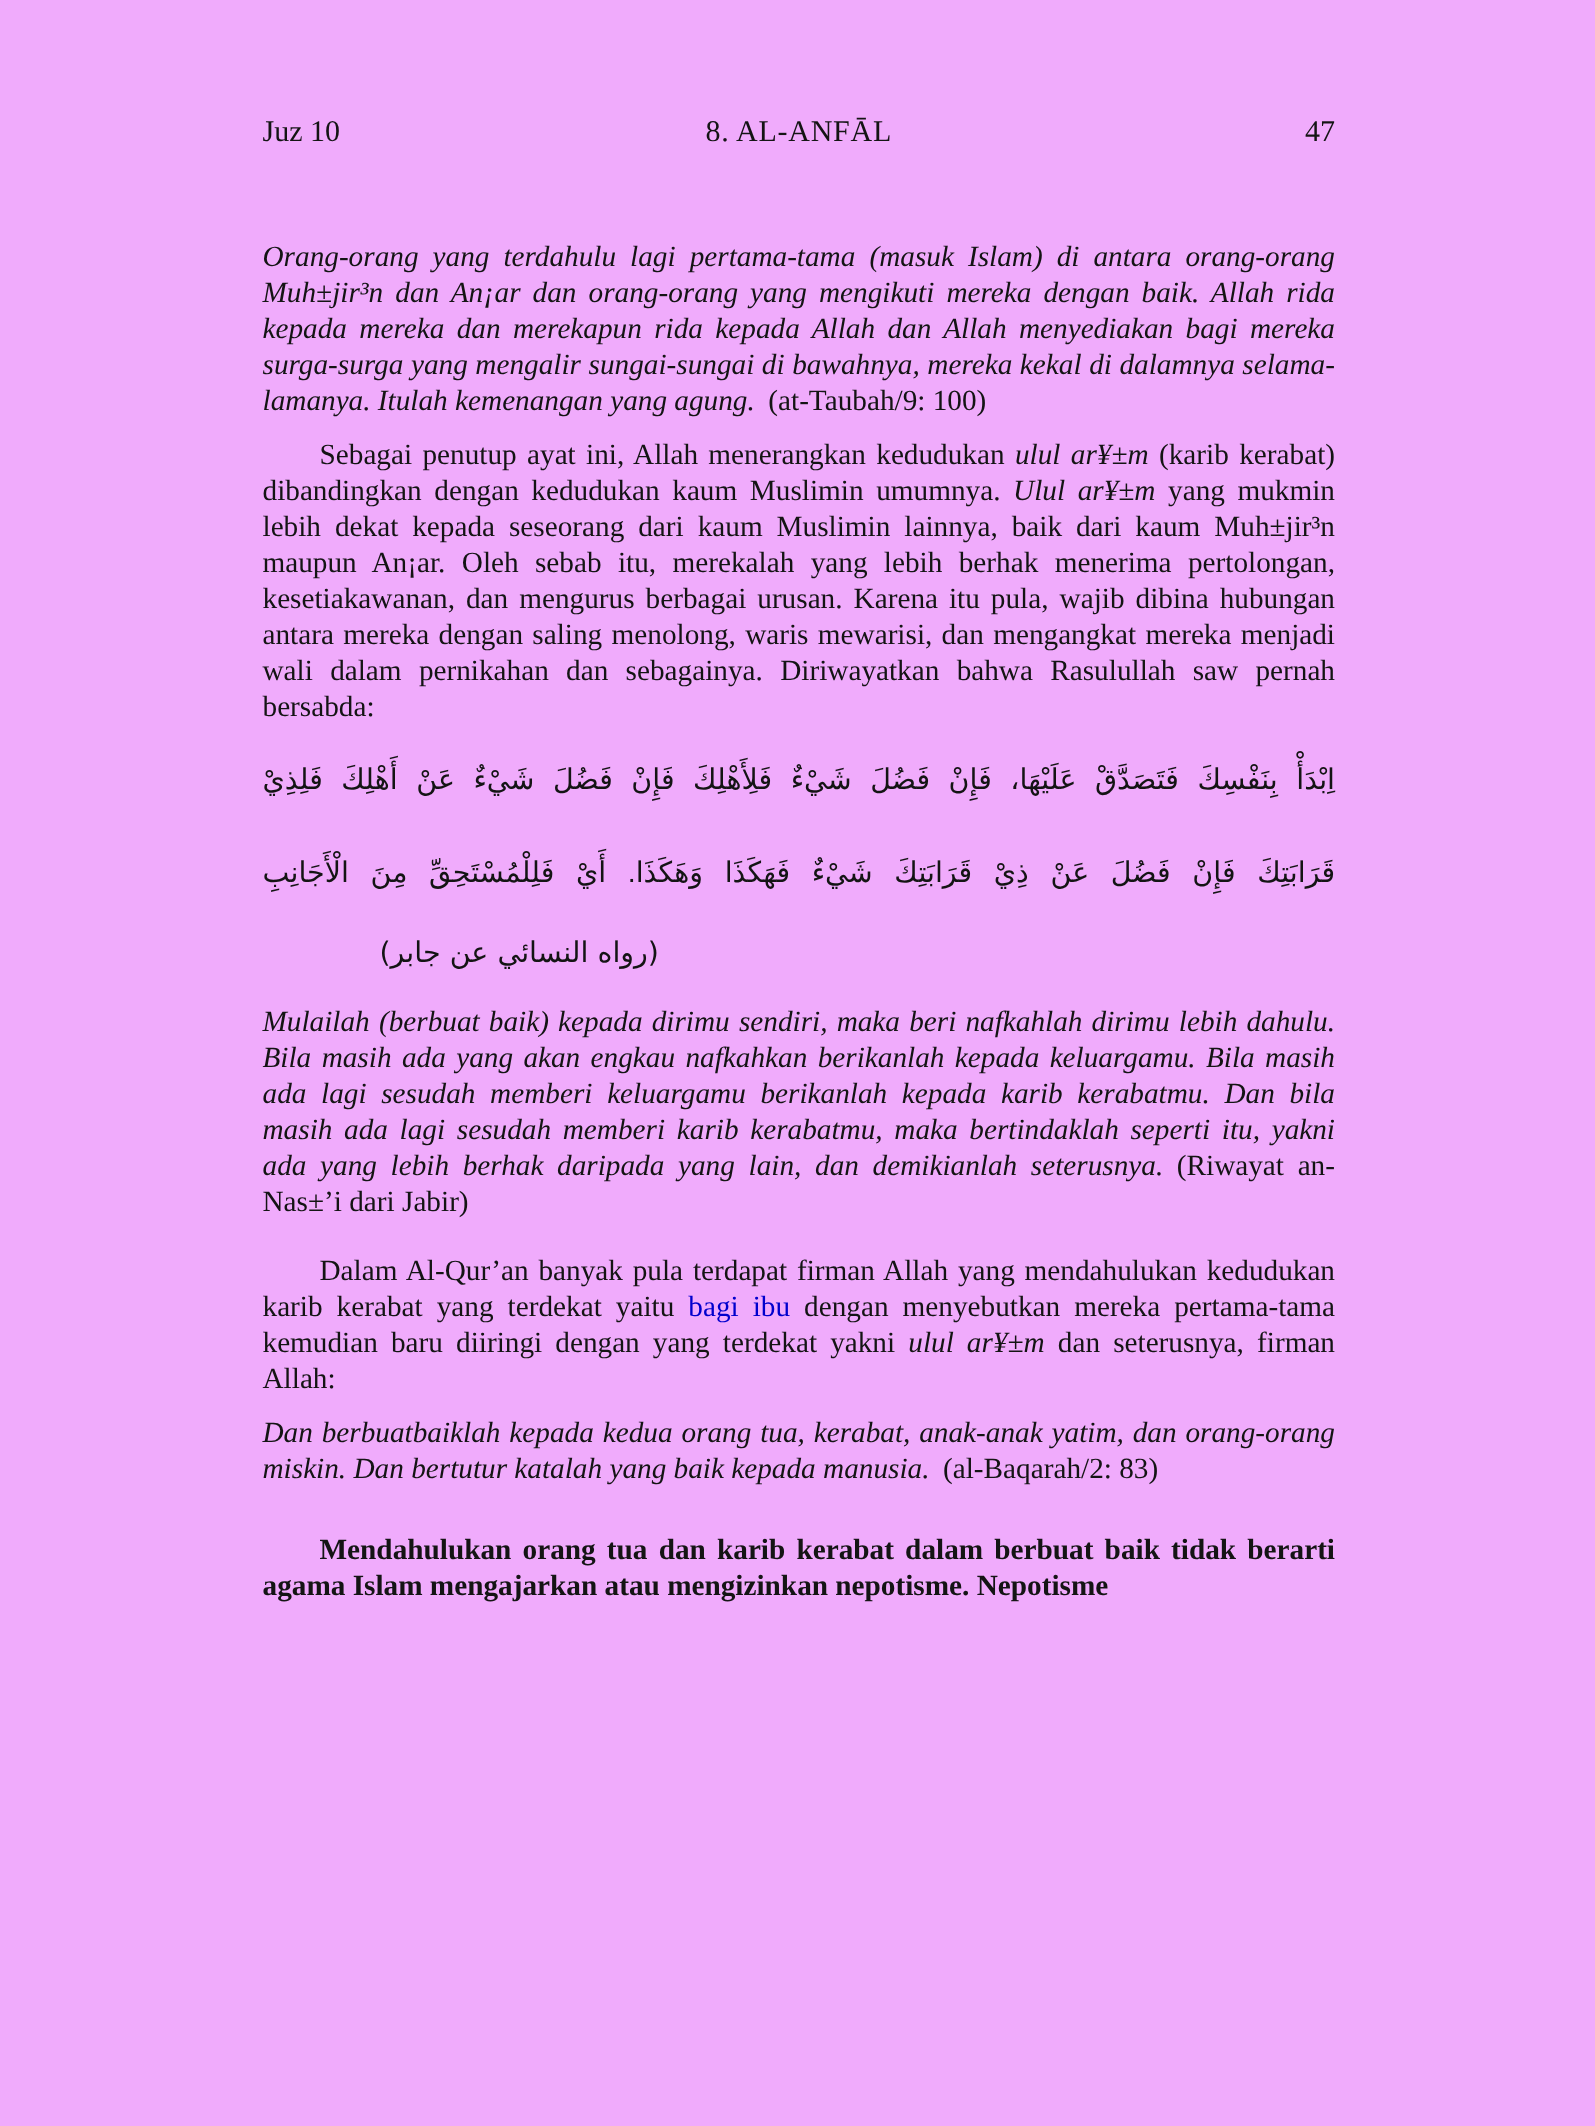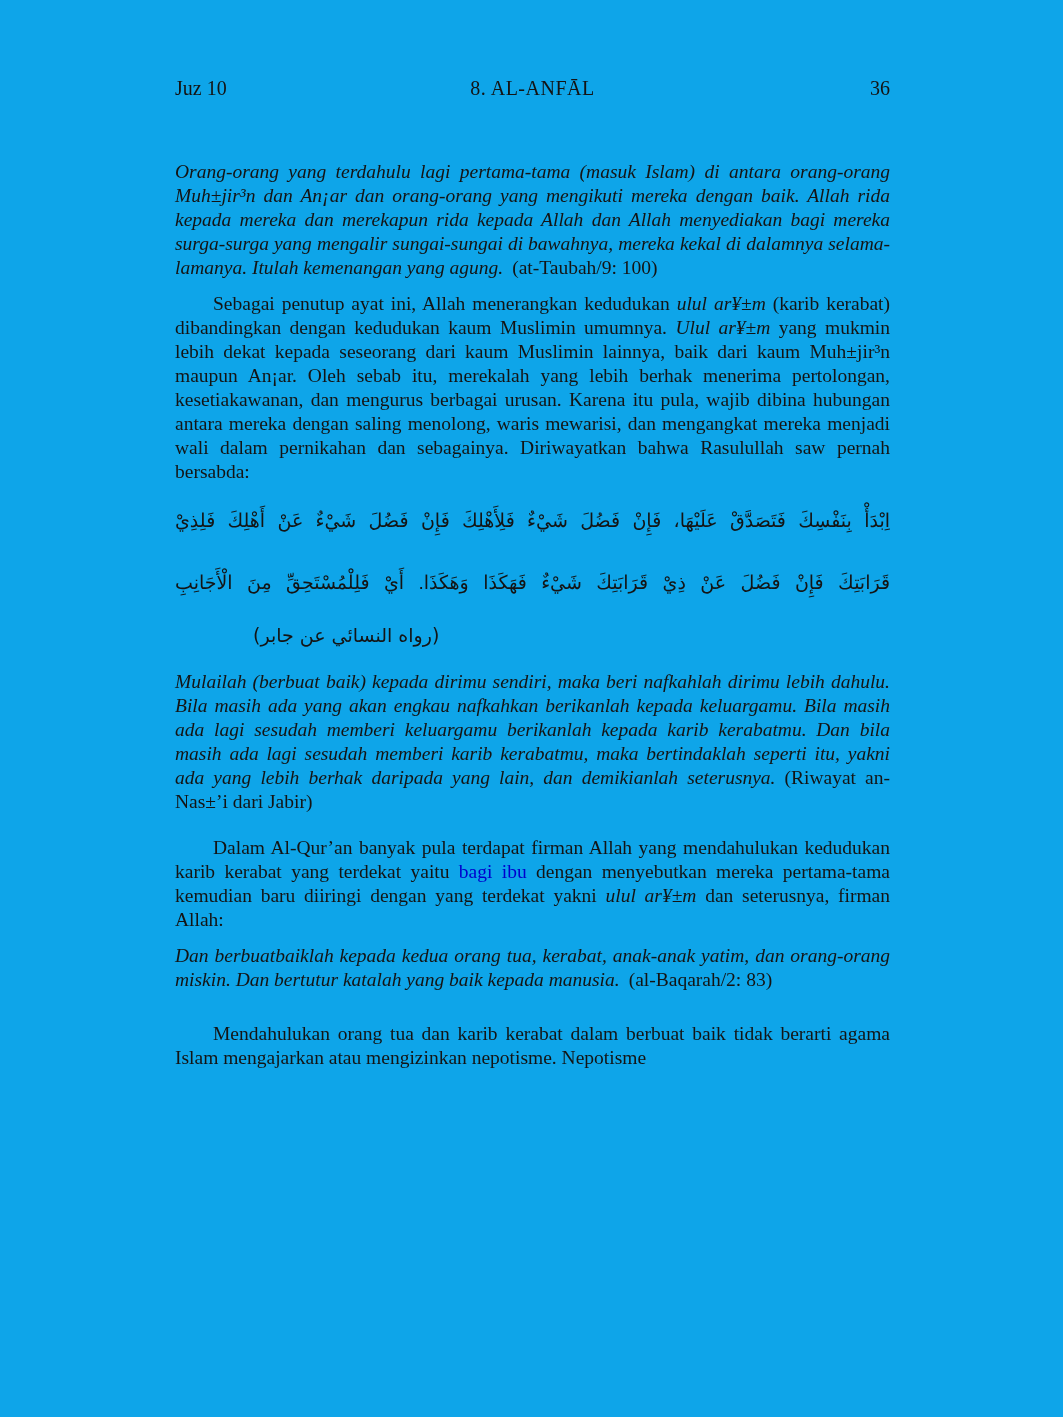--- a/index.html
+++ b/index.html
@@ -3,21 +3,21 @@
 <meta charset="utf-8">
 <style>
   :root { --link-color: #0000cd; --ink: #141414; }
   * { box-sizing: border-box; margin: 0; padding: 0; }
   html, body { background: #ffffff; }
   body { width: 1063px; }
   .page {
     position: relative;
     width: 1063px;
     height: 1417px;
-    background: #0ea5e9;
+    background: #f0abfc;
     color: var(--ink);
     font-family: "Liberation Serif", "DejaVu Serif", serif;
     font-size: 19.5px;
     line-height: 24px;
     padding: 76px 173px 0 175px;
     overflow: hidden;
   }
   header.running-head {
     display: grid;
     grid-template-columns: 1fr auto 1fr;
@@ -77,31 +77,31 @@
     font-size: 25px;
     line-height: 56px;
     text-align: justify;
     text-align-last: justify;
     white-space: nowrap;
     margin: 4px 0 26px;
     letter-spacing: 0px;
   }
 
   .p-quote-baqarah { margin: 12px 0 30px; }
-  .p-body-3        { margin: 0; }
+  .p-body-3        { margin: 0; font-weight: bold; }
 </style>
 </head>
 <body>
 
 <div class="page">
 
   <header class="running-head">
     <span class="left">Juz 10</span>
     <span class="mid">8. AL-ANFĀL</span>
-    <span class="right">36</span>
+    <span class="right">47</span>
   </header>
 
   <main>
 
     <p class="quote p-quote-taubah"><em>Orang-orang yang terdahulu lagi pertama-tama (masuk Islam) di antara orang-orang Muh±jir³n dan An¡ar dan orang-orang yang mengikuti mereka dengan baik. Allah rida kepada mereka dan merekapun rida kepada Allah dan Allah menyediakan bagi mereka surga-surga yang mengalir sungai-sungai di bawahnya, mereka kekal di dalamnya selama-lamanya. Itulah kemenangan yang agung.</em><span class="ref">(at-Taubah/9: 100)</span></p>
 
     <p class="body indent p-body-1"><span>Sebagai penutup ayat ini, Allah menerangkan kedudukan </span><span class="it">ulul ar¥±m</span><span> (karib kerabat) dibandingkan dengan kedudukan kaum Muslimin umumnya. </span><span class="it">Ulul ar¥±m</span><span> yang mukmin lebih dekat kepada seseorang dari kaum Muslimin lainnya, baik dari kaum Muh±jir³n maupun An¡ar. Oleh sebab itu, merekalah yang lebih berhak menerima pertolongan, kesetiakawanan, dan mengurus berbagai urusan. Karena itu pula, wajib dibina hubungan antara mereka dengan saling menolong, waris mewarisi, dan mengangkat mereka menjadi wali dalam pernikahan dan sebagainya. Diriwayatkan bahwa Rasulullah saw pernah bersabda:</span></p>
 
     <div class="hadith-block">
       <div class="hadith-line" lang="ar">اِبْدَأْ بِنَفْسِكَ فَتَصَدَّقْ عَلَيْهَا، فَإِنْ فَضُلَ شَيْءٌ فَلِأَهْلِكَ فَإِنْ فَضُلَ شَيْءٌ عَنْ أَهْلِكَ فَلِذِيْ</div>

